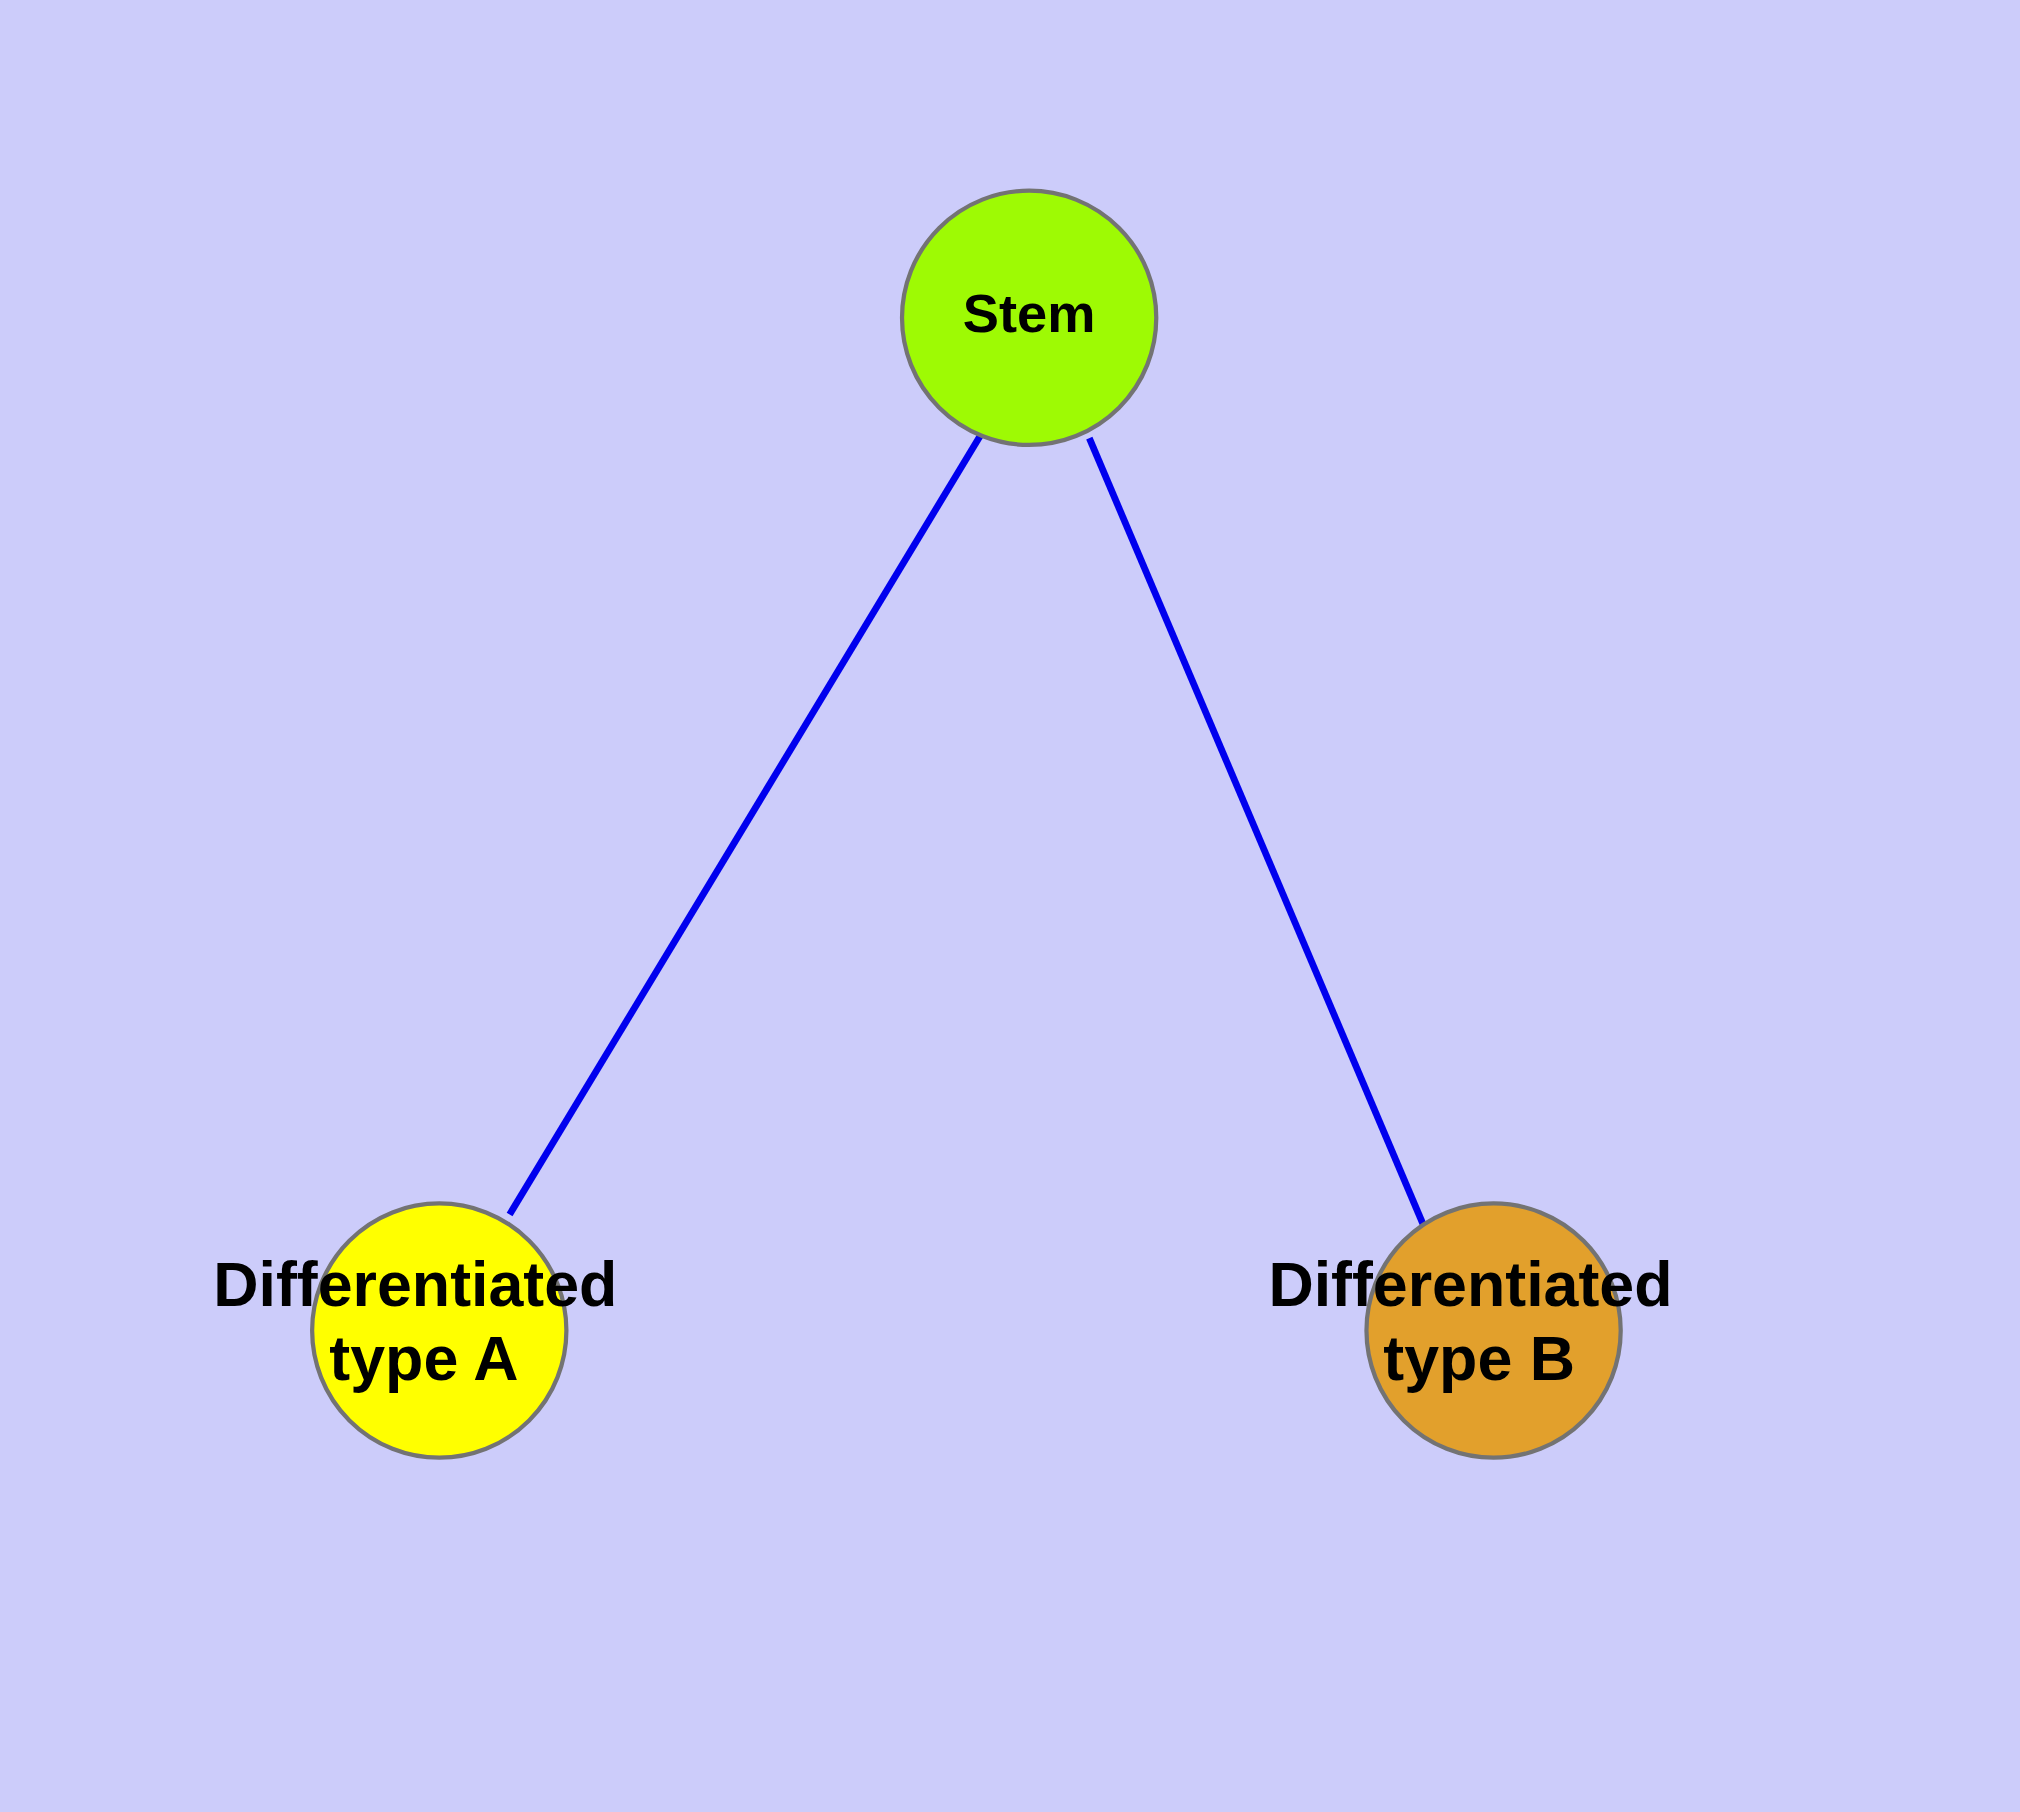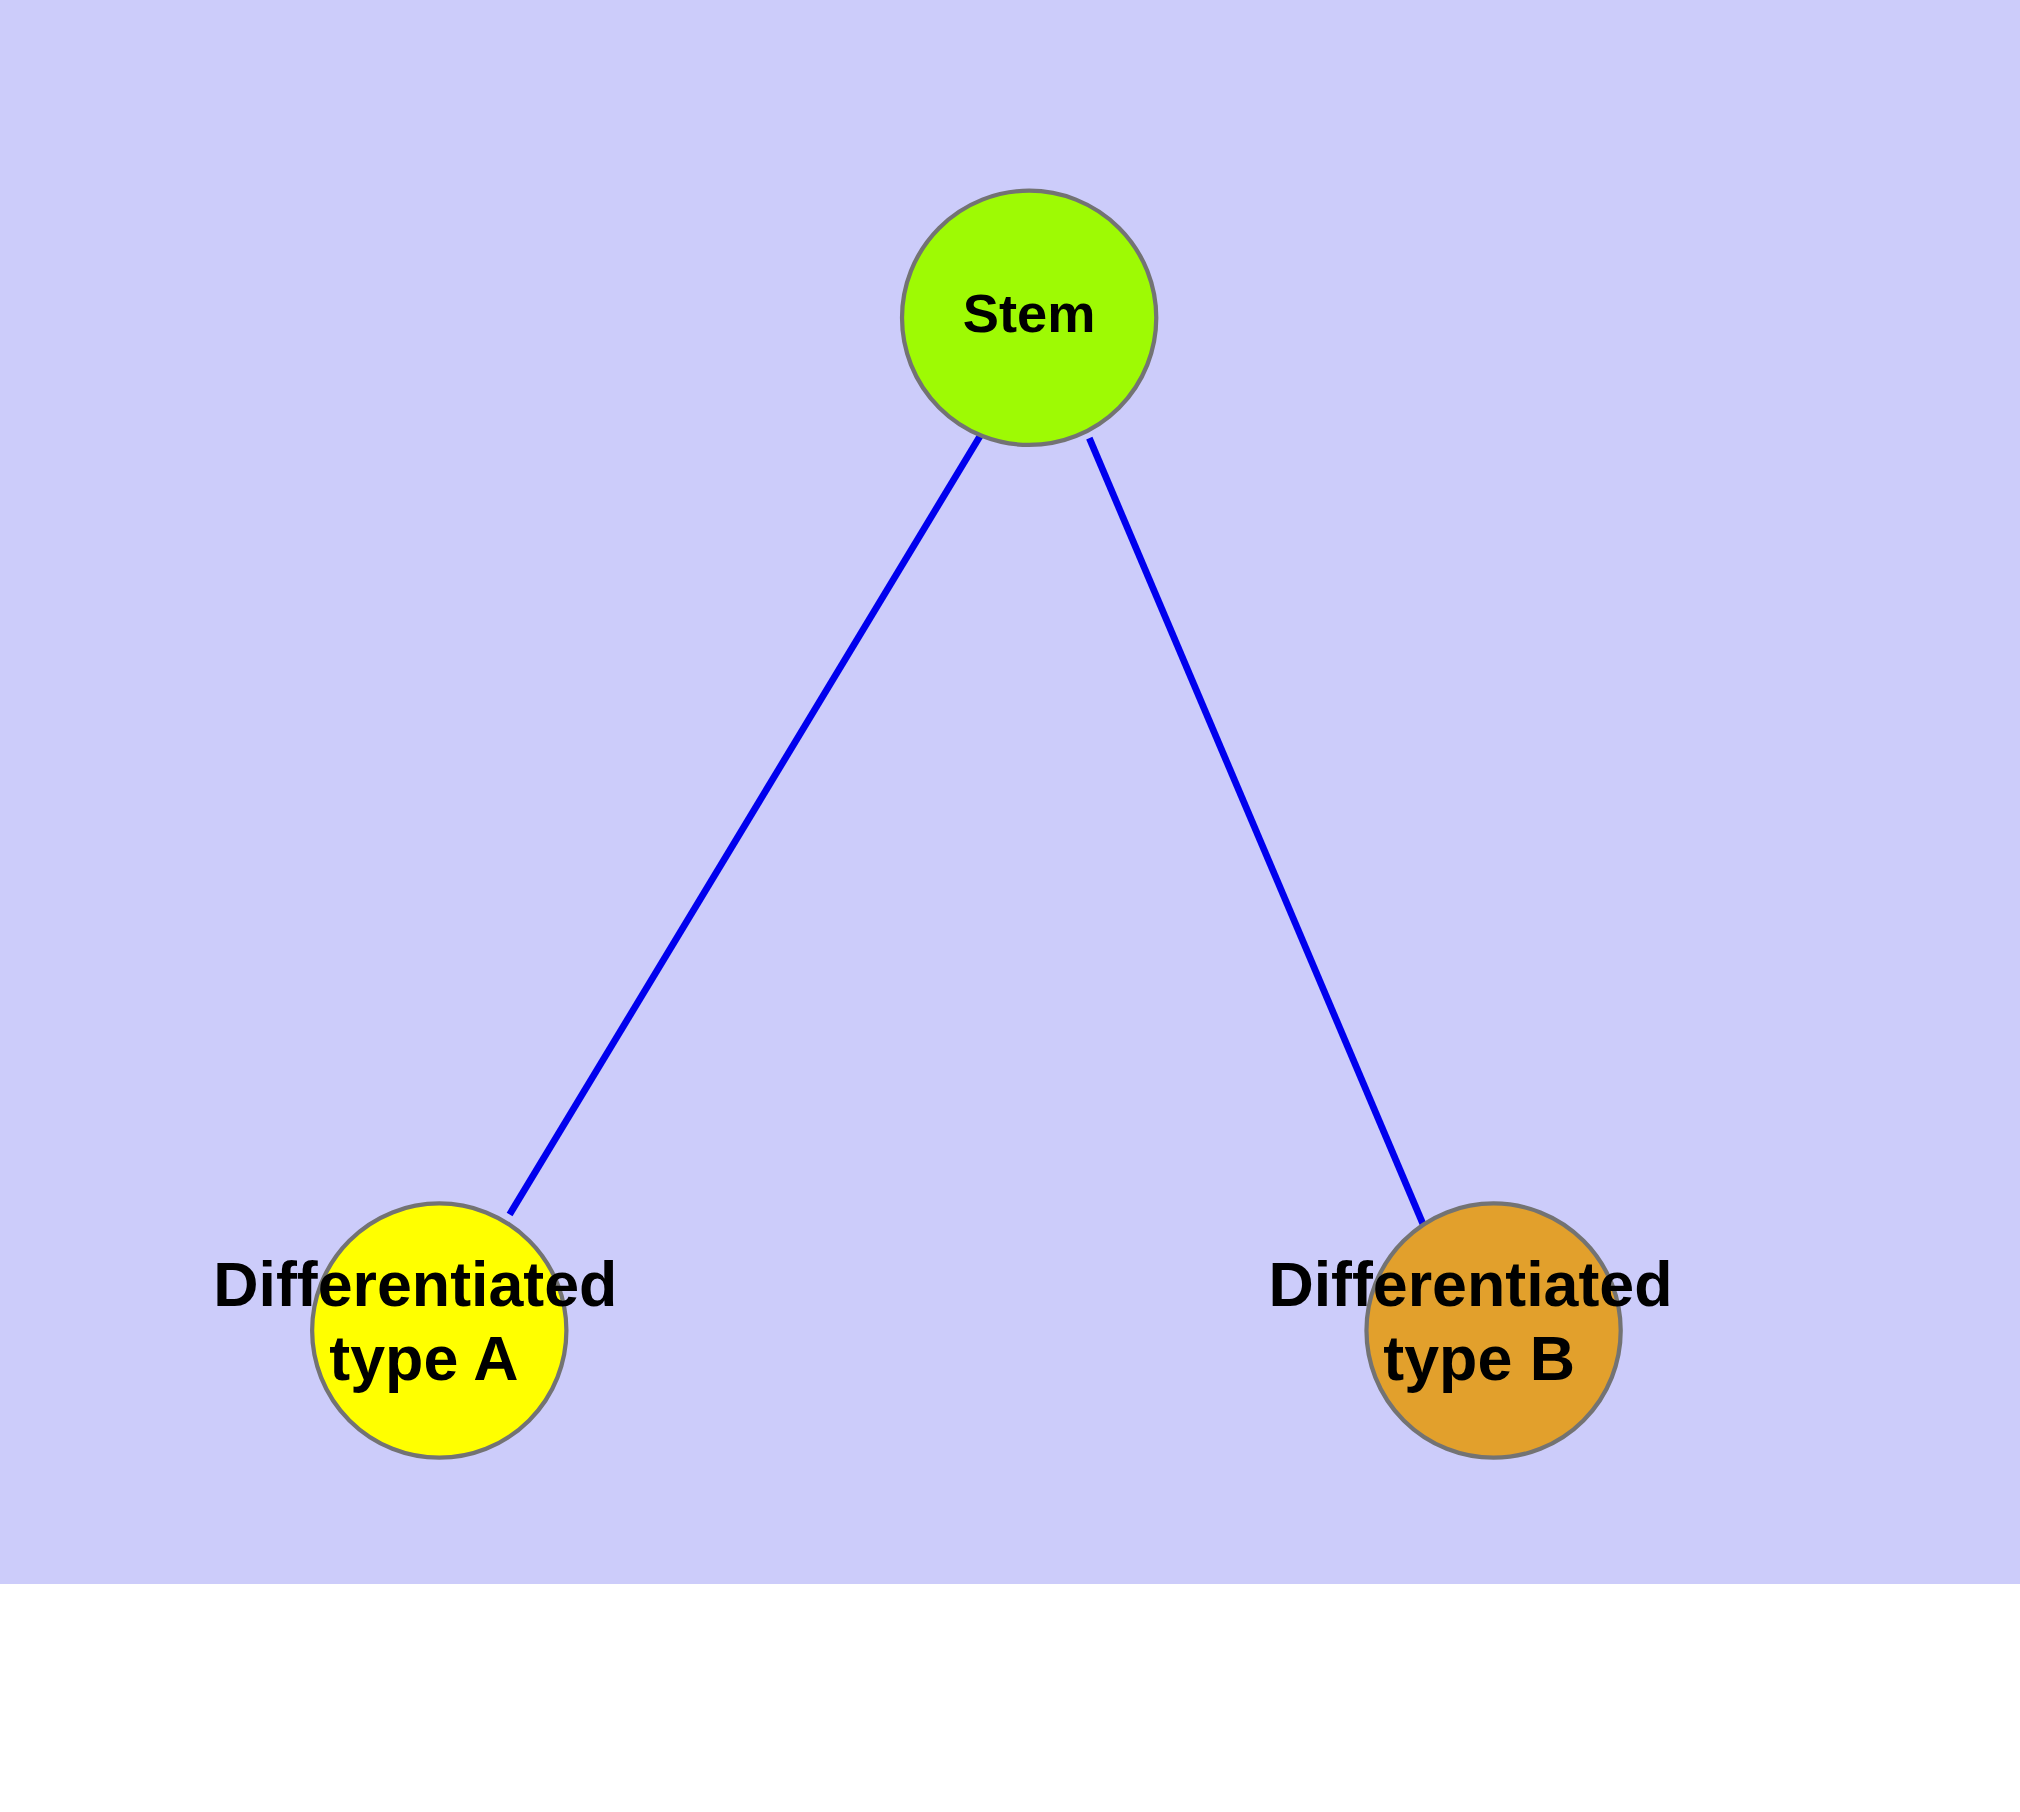--- a/index.html
+++ b/index.html
@@ -30,21 +30,21 @@
     font-family: "Liberation Sans", sans-serif;
     font-weight: bold;
     fill: #000000;
     text-anchor: middle;
     dominant-baseline: middle;
   }
 </style>
 </head>
 <body>
 
-<div id="canvas" style="width: 2021px; height: 1584px; background: rgb(204, 204, 250);">
+<div id="canvas" style="width: 2021px; height: 1812px; background: rgb(204, 204, 250);">
   <svg id="graph-svg" viewBox="0 0 2384 2138" style="width: 2021px; height: 1812px;">
 
     <rect id="bg-rect" x="0" y="0" width="2384" height="2138" fill="#ccccfa"></rect>
 
     <g id="edges-group">
       <line id="edge-0" x1="1157" y1="513" x2="601" y2="1433" stroke="#0000ee" stroke-width="8" stroke-linecap="butt"></line>
       <line id="edge-1" x1="1285" y1="517" x2="1682" y2="1452" stroke="#0000ee" stroke-width="8" stroke-linecap="butt"></line>
     </g>
 
     <g id="nodes-group">

